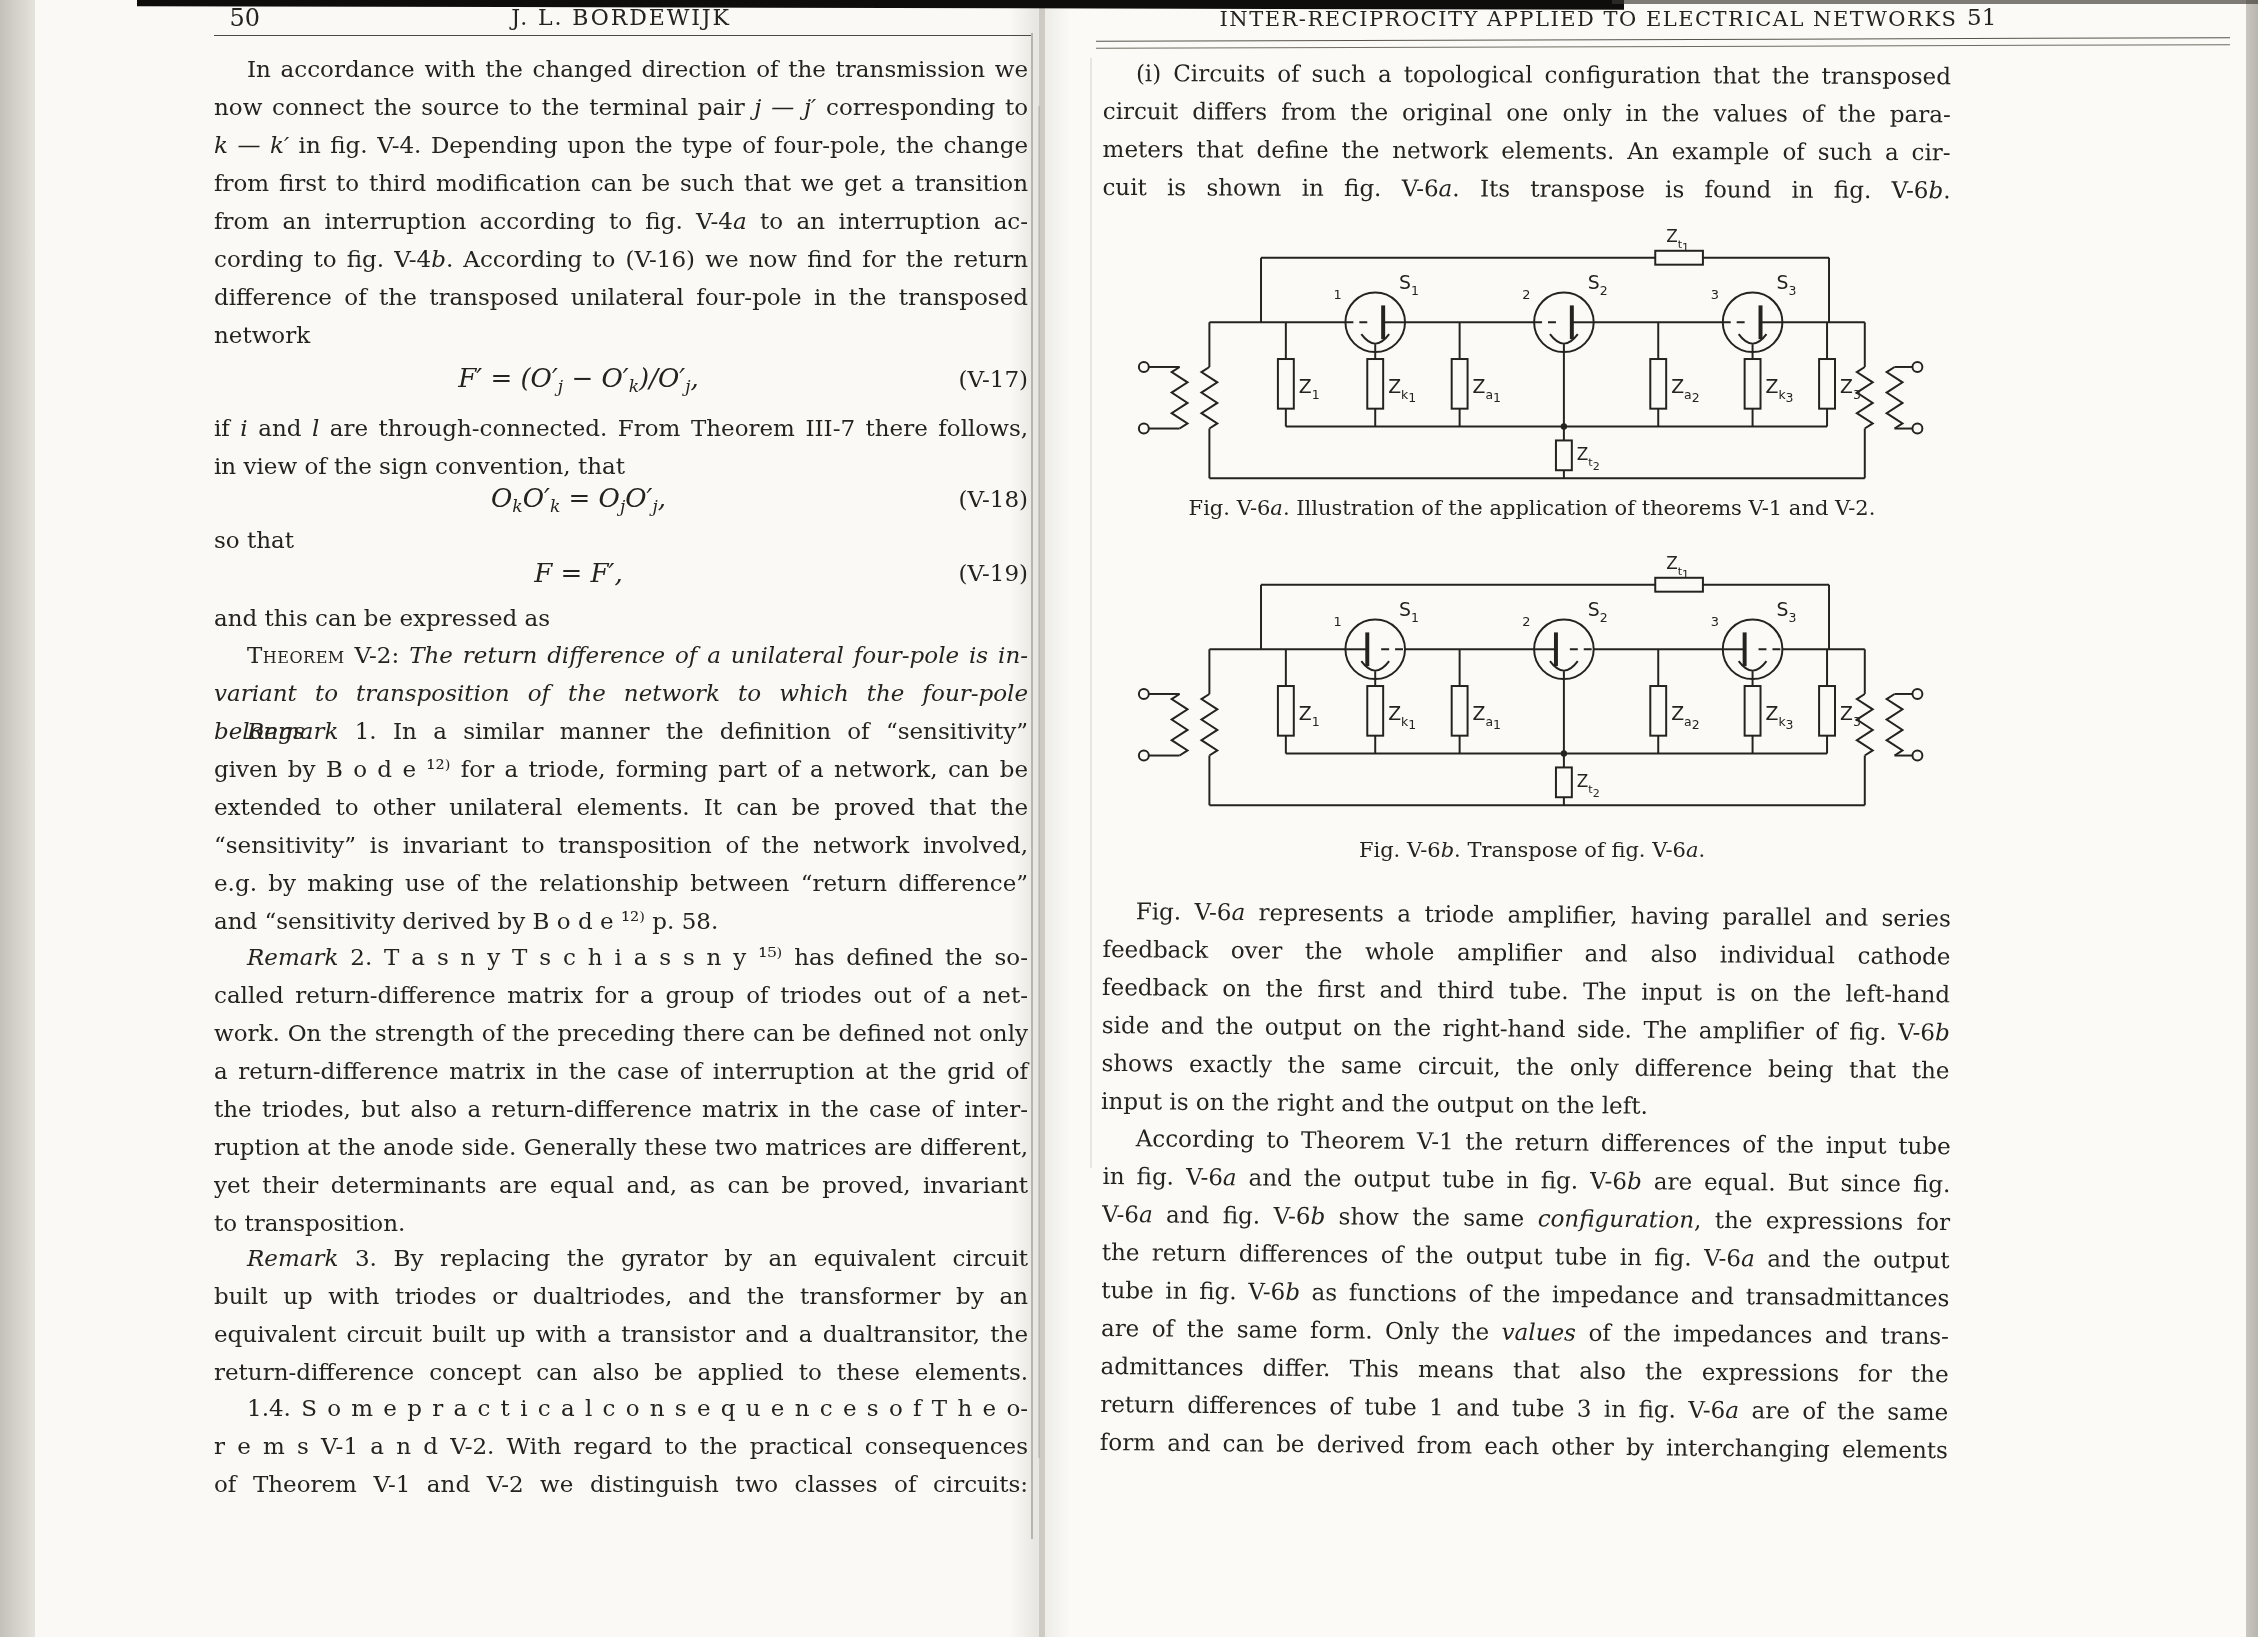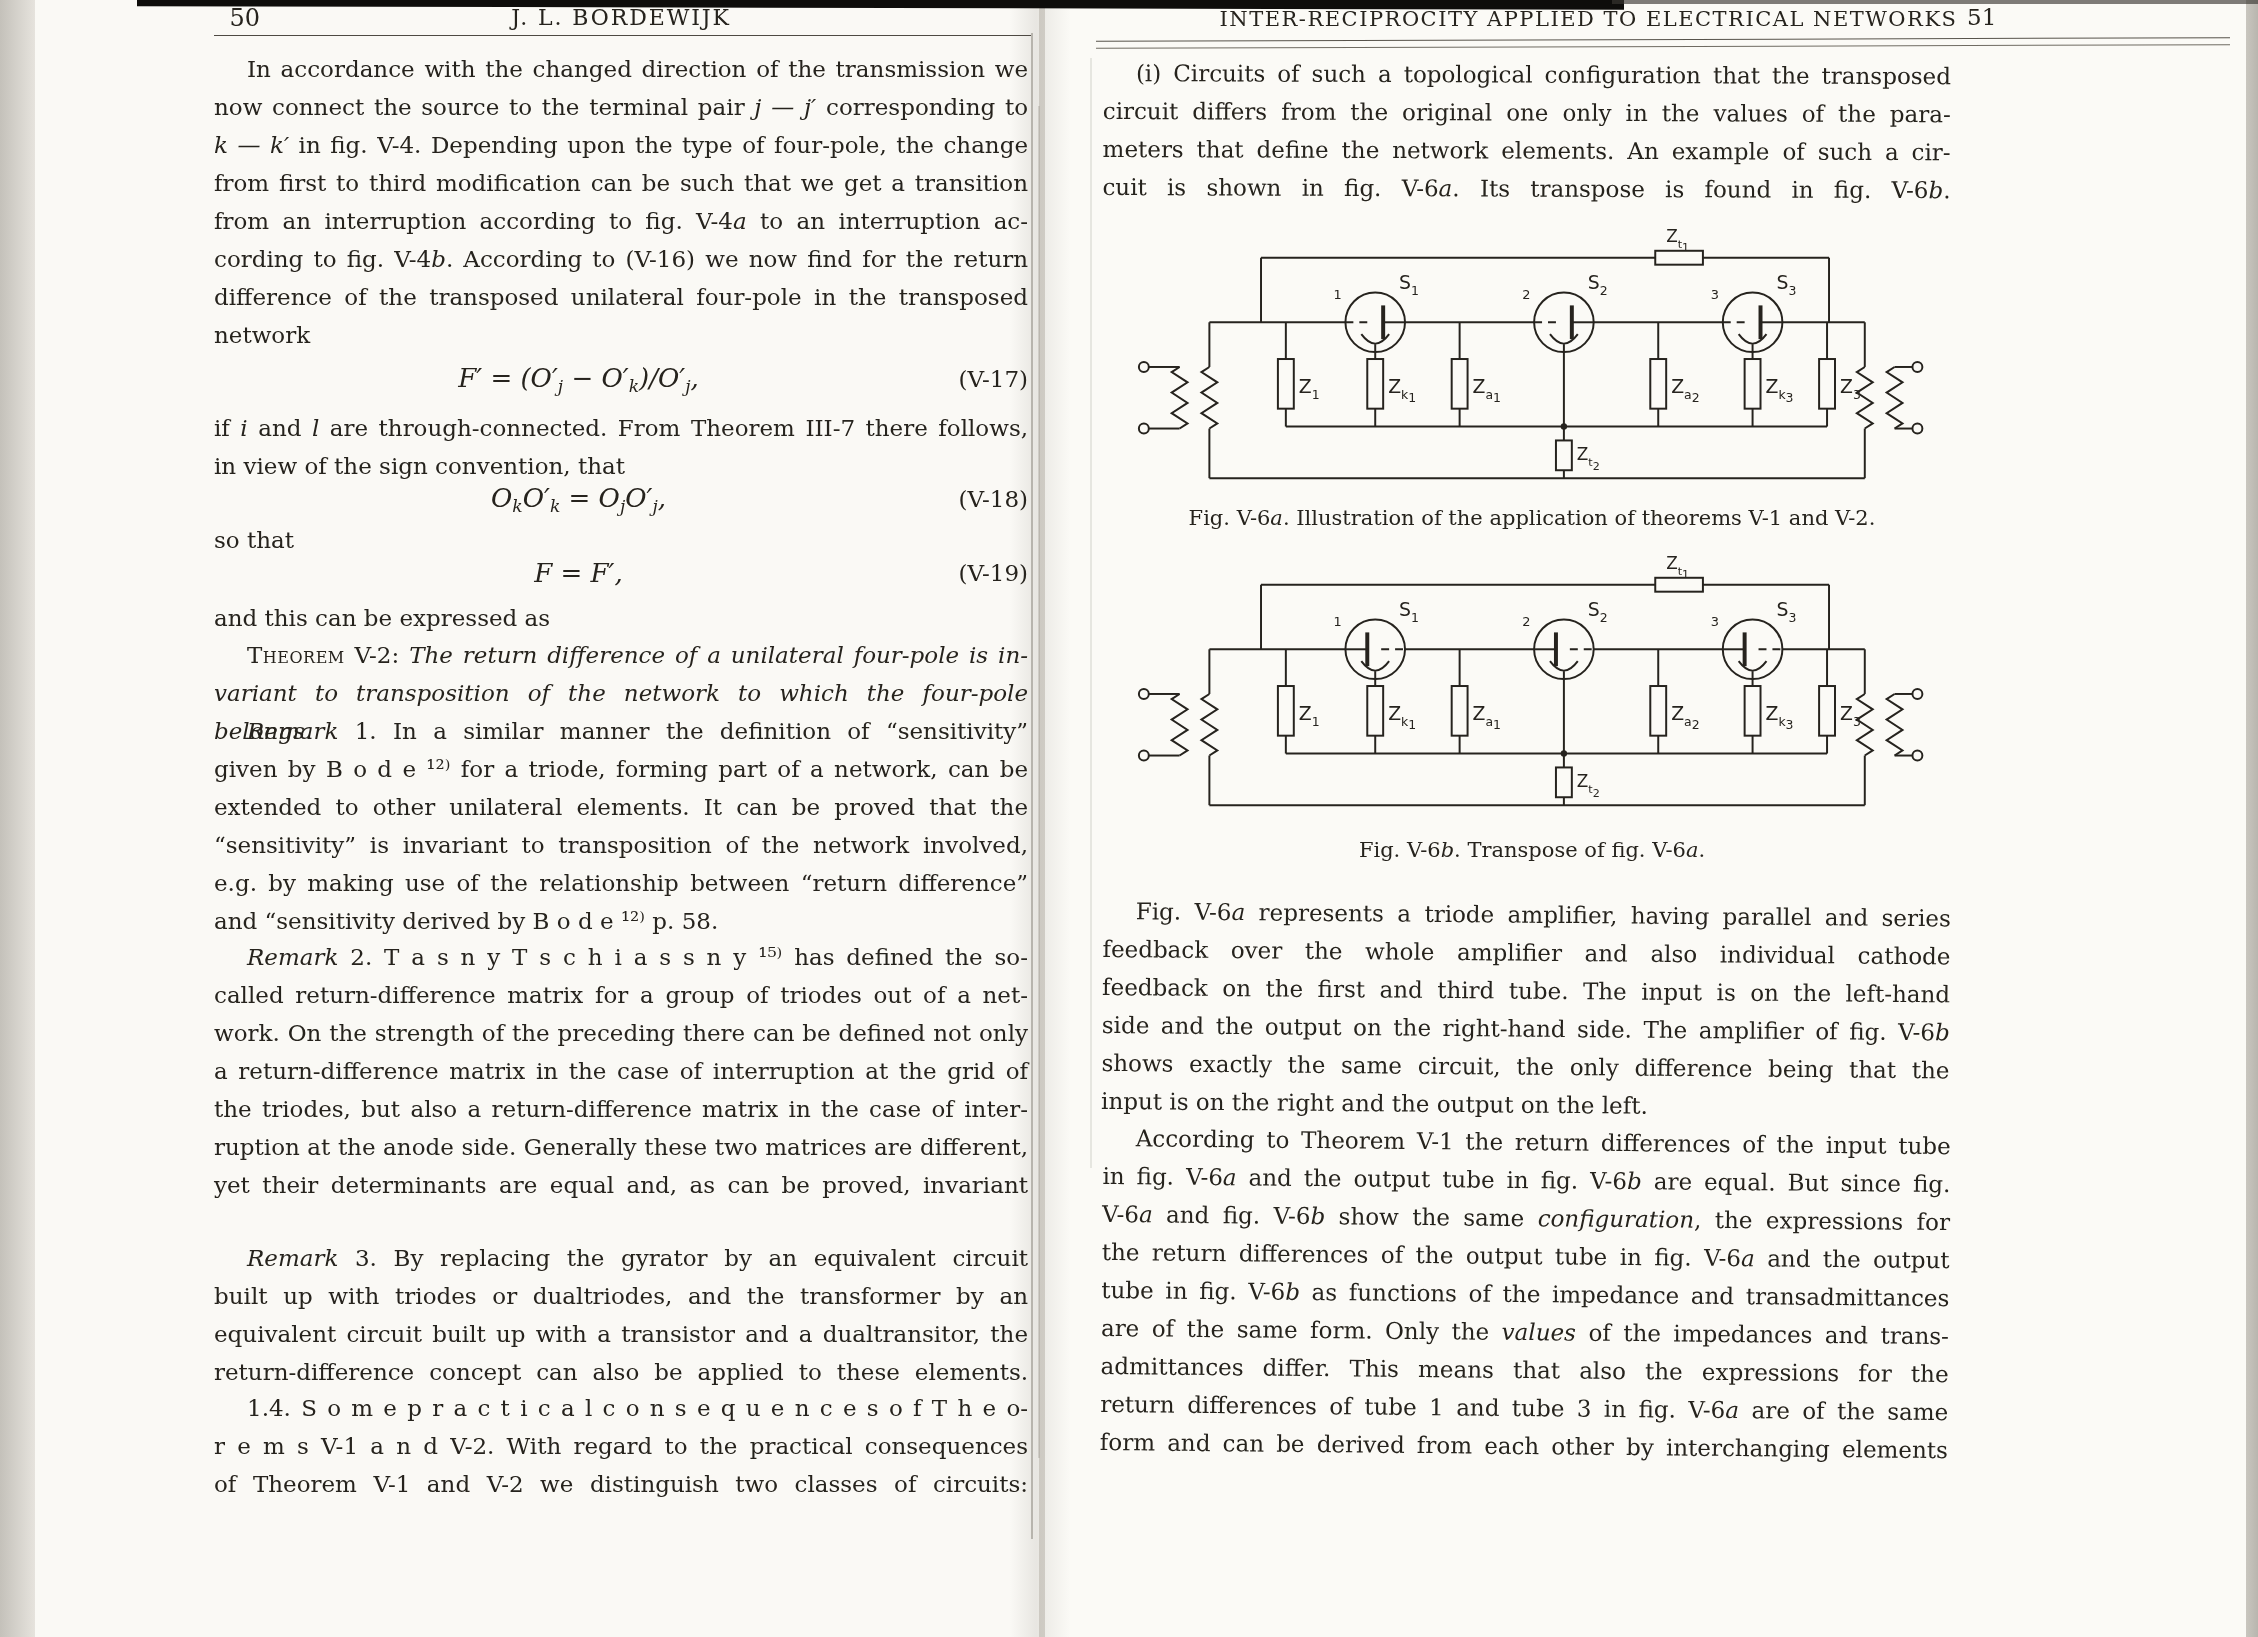--- a/index.html
+++ b/index.html
@@ -128,20 +128,21 @@
         <div class="line end" data-name="text-line"><span data-name="text-segment">and “sensitivity derived by  B o d e ¹²⁾ p. 58.</span></div>
       </div>
       <div class="block" data-name="remark-2" style="top: 938px;">
         <div class="line ind" data-name="text-line"><span class="it" data-name="text-segment">Remark</span><span data-name="text-segment"> 2.  T a s n y   T s c h i a s s n y ¹⁵⁾  has defined the so-</span></div>
         <div class="line" data-name="text-line"><span data-name="text-segment">called return-difference matrix for a group of triodes out of a net-</span></div>
         <div class="line" data-name="text-line"><span data-name="text-segment">work. On the strength of the preceding there can be defined not only</span></div>
         <div class="line" data-name="text-line"><span data-name="text-segment">a return-difference matrix in the case of interruption at the grid of</span></div>
         <div class="line" data-name="text-line"><span data-name="text-segment">the triodes, but also a return-difference matrix in the case of inter-</span></div>
         <div class="line" data-name="text-line"><span data-name="text-segment">ruption at the anode side. Generally these two matrices are different,</span></div>
         <div class="line" data-name="text-line"><span data-name="text-segment">yet their determinants are equal and, as can be proved, invariant</span></div>
+        <div class="line end" data-name="text-line"><span data-name="text-segment">to transposition.</span></div>
       </div>
       <div class="block" data-name="remark-3" style="top: 1239px;">
         <div class="line ind" data-name="text-line"><span class="it" data-name="text-segment">Remark</span><span data-name="text-segment"> 3.  By replacing the gyrator by an equivalent circuit</span></div>
         <div class="line" data-name="text-line"><span data-name="text-segment">built up with triodes or dualtriodes, and the transformer by an</span></div>
         <div class="line" data-name="text-line"><span data-name="text-segment">equivalent circuit built up with a transistor and a dualtransitor, the</span></div>
         <div class="line" data-name="text-line"><span data-name="text-segment">return-difference concept can also be applied to these elements.</span></div>
       </div>
       <div class="block" data-name="section-1-4" style="top: 1389px;">
         <div class="line ind" data-name="text-line"><span data-name="text-segment">1.4. S o m e   p r a c t i c a l   c o n s e q u e n c e s   o f   T h e o-</span></div>
         <div class="line" data-name="text-line"><span data-name="text-segment">r e m s   V-1   a n d   V-2.  With regard to the practical consequences</span></div>
@@ -377,21 +378,21 @@
             <circle cx="801" cy="212" r="5" fill="none" stroke="#26231e" stroke-width="2"></circle>
           </g>
         </svg>
     </div>
   <div class="block" data-name="paragraph-i" style="top: 54px;">
         <div class="line ind" data-name="text-line"><span data-name="text-segment">(i)  Circuits of such a topological configuration that the transposed</span></div>
         <div class="line" data-name="text-line"><span data-name="text-segment">circuit differs from the original one only in the values of the para-</span></div>
         <div class="line" data-name="text-line"><span data-name="text-segment">meters that define the network elements. An example of such a cir-</span></div>
         <div class="line" data-name="text-line"><span data-name="text-segment">cuit is shown in fig. V-6</span><span class="it" data-name="text-segment">a</span><span data-name="text-segment">. Its transpose is found in fig. V-6</span><span class="it" data-name="text-segment">b</span><span data-name="text-segment">.</span></div>
       </div>
-      <div class="block cap" data-name="caption-fig-v6a" style="top: 496px; margin-top: 10px;"><span data-name="text-segment">Fig. V-6</span><span class="it" data-name="text-segment">a</span><span data-name="text-segment">.  Illustration of the application of theorems V-1 and V-2.</span></div>
+      <div class="block cap" data-name="caption-fig-v6a" style="top: 496px;"><span data-name="text-segment">Fig. V-6</span><span class="it" data-name="text-segment">a</span><span data-name="text-segment">.  Illustration of the application of theorems V-1 and V-2.</span></div>
       <div class="block cap" data-name="caption-fig-v6b" style="top: 838px;"><span data-name="text-segment">Fig. V-6</span><span class="it" data-name="text-segment">b</span><span data-name="text-segment">.  Transpose of fig. V-6</span><span class="it" data-name="text-segment">a</span><span data-name="text-segment">.</span></div>
       <div class="block" data-name="paragraph-fig-description" style="top: 892px;">
         <div class="line ind" data-name="text-line"><span data-name="text-segment">Fig. V-6</span><span class="it" data-name="text-segment">a</span><span data-name="text-segment"> represents a triode amplifier, having parallel and series</span></div>
         <div class="line" data-name="text-line"><span data-name="text-segment">feedback over the whole amplifier and also individual cathode</span></div>
         <div class="line" data-name="text-line"><span data-name="text-segment">feedback on the first and third tube. The input is on the left-hand</span></div>
         <div class="line" data-name="text-line"><span data-name="text-segment">side and the output on the right-hand side. The amplifier of fig. V-6</span><span class="it" data-name="text-segment">b</span></div>
         <div class="line" data-name="text-line"><span data-name="text-segment">shows exactly the same circuit, the only difference being that the</span></div>
         <div class="line end" data-name="text-line"><span data-name="text-segment">input is on the right and the output on the left.</span></div>
       </div>
       <div class="block" data-name="paragraph-theorem-application" style="top: 1119px;">

